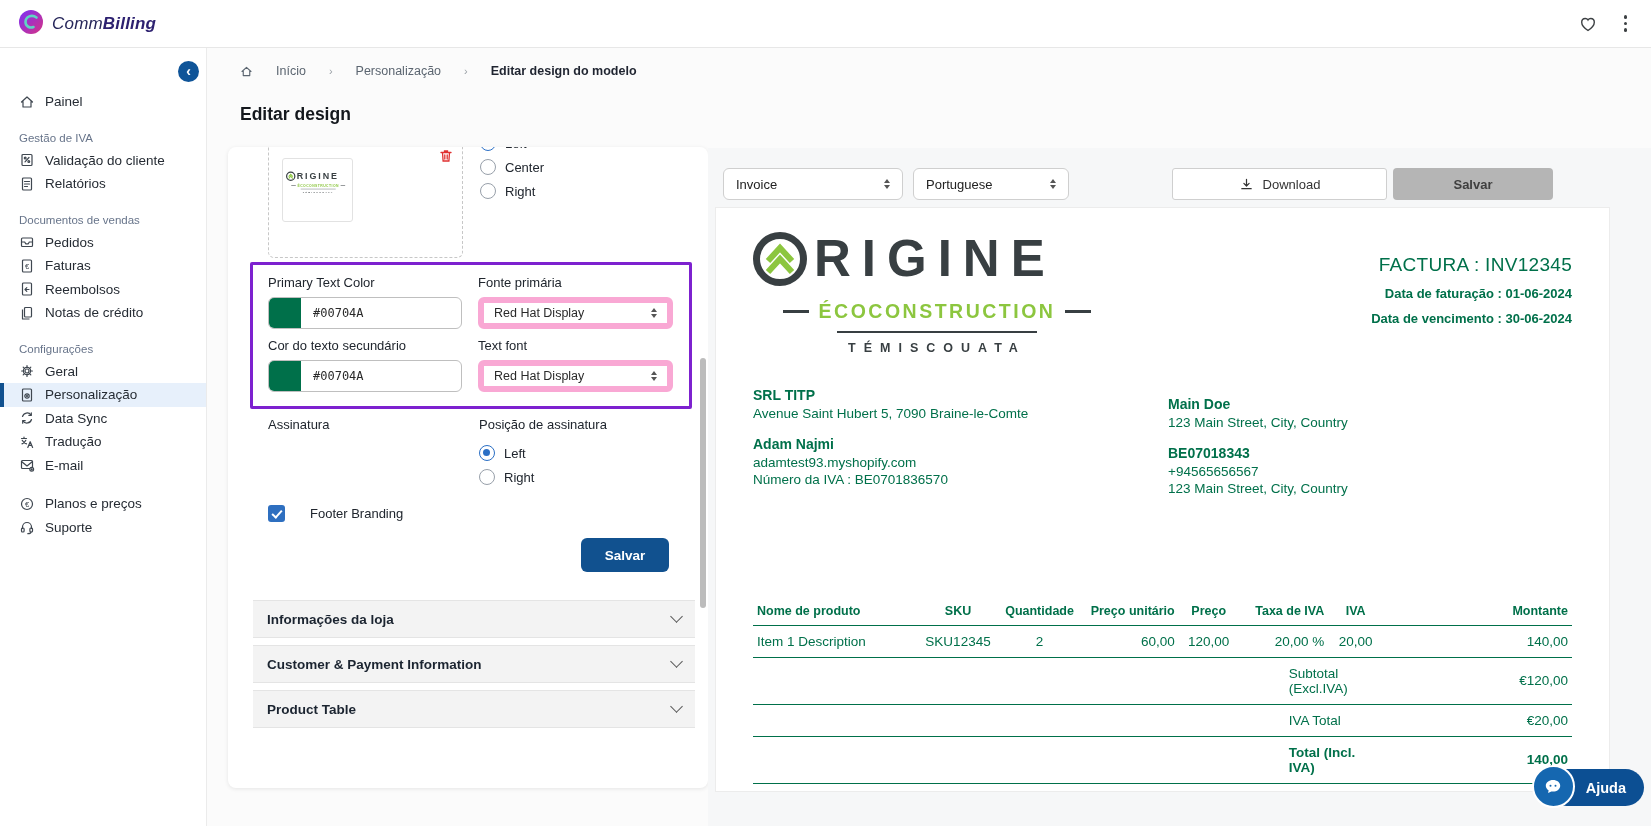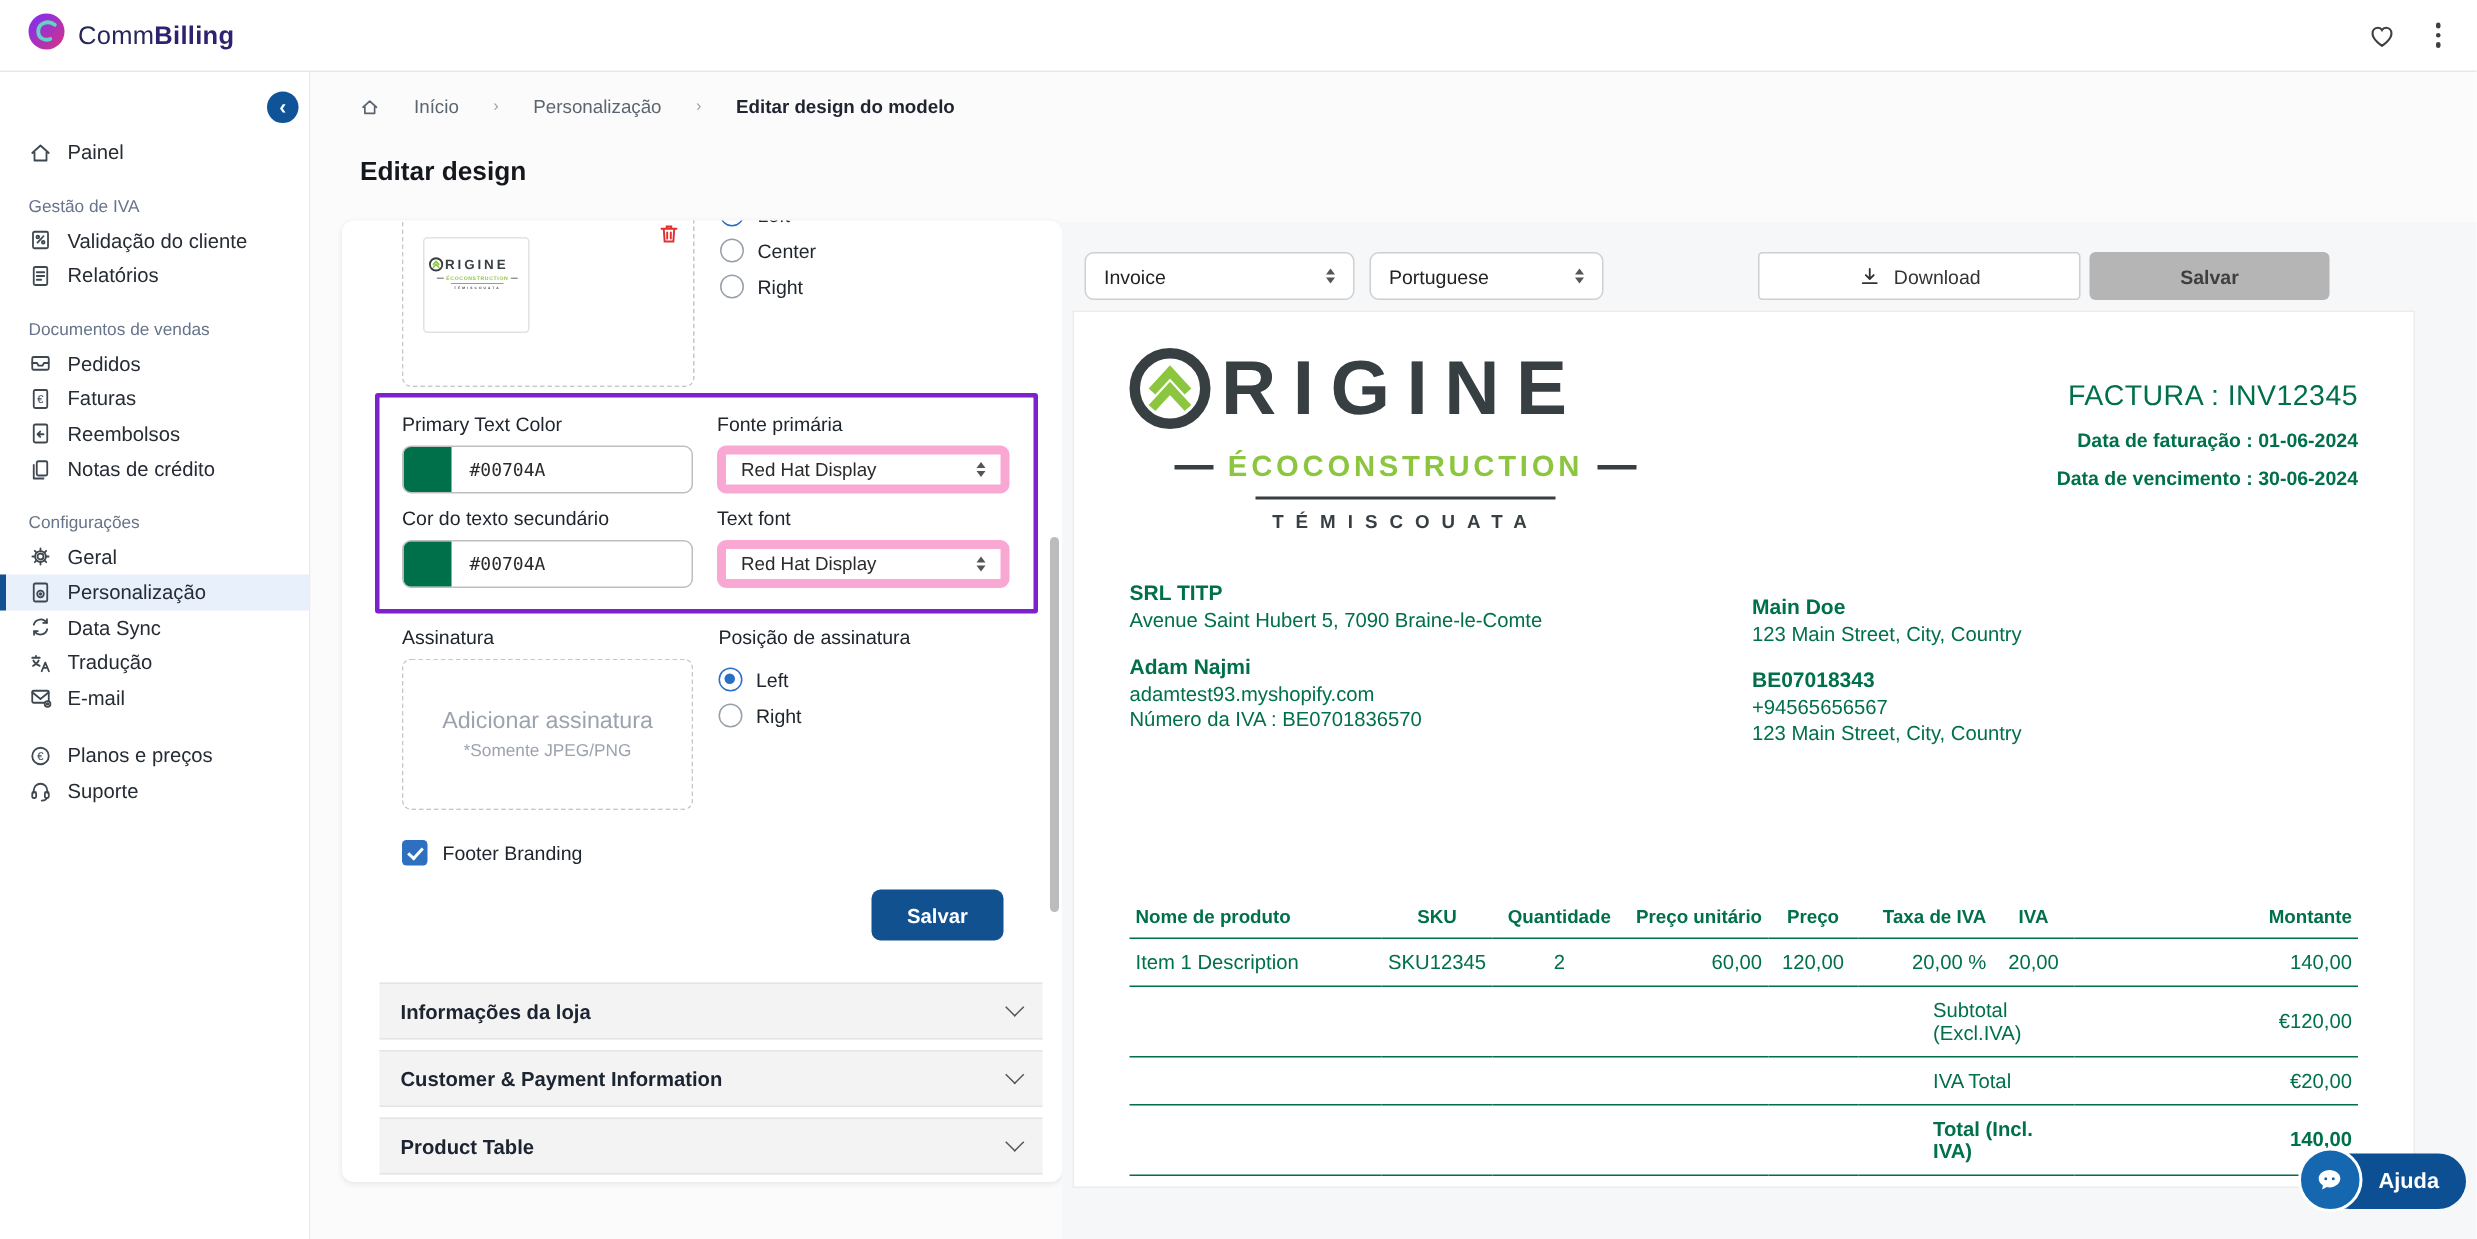--- a/index.html
+++ b/index.html
@@ -1,21 +1,21 @@
 <!DOCTYPE html>
 <html><head>
 <meta charset="utf-8">
 <style>
   * { box-sizing: border-box; margin:0; padding:0; }
   html,body { width:1651px; height:826px; overflow:hidden; background:#fff;
     font-family:"Liberation Sans","DejaVu Sans",sans-serif; color:#222; }
 
   
   .topbar { position:absolute; left:0; top:0; width:1651px; height:48px; background:#fff;
-    border-bottom:1px solid #e7e7e7; display:flex; align-items:center; padding:0 18px; z-index:5; }
+    border-bottom:1px solid #e7e7e7; display:flex; align-items:center; padding:0 18px; z-index:5;font-style:italic; }
   .brand { display:flex; align-items:center; gap:8px; }
   .brand-text { font-size:17px; letter-spacing:.2px; }
   .brand-text .b1 { color:#26265a; font-weight:400; }
   .brand-text .b2 { color:#2d2170; font-weight:800; }
   .topbar-right { margin-left:auto; display:flex; align-items:center; gap:26px; padding-right:6px; }
   .icon-btn { background:none; border:none; cursor:pointer; display:flex; align-items:center; }
   .dots { display:flex; flex-direction:column; gap:3px; }
   .dots i { width:3.5px; height:3.5px; border-radius:50%; background:#3c4043; }
 
   
@@ -77,21 +77,21 @@
   .updown .dn { width:0; height:0; border-left:3.5px solid transparent; border-right:3.5px solid transparent;
     border-top:4.5px solid #555; }
 
   .sig-grid { margin-top:8px; margin-left:12px; display:grid; grid-template-columns:194px 1fr; column-gap:17px; }
   .sig-box { height:101px; border:1.5px dashed #c7c7c7; border-radius:6px; display:flex; flex-direction:column;
     align-items:center; justify-content:center; cursor:pointer; }
   .sig-box .ph { font-size:15.5px; color:#9ca3af; }
   .sig-box .hint { font-size:11.5px; color:#9ca3af; margin-top:5px; }
   .sig-radios { display:flex; flex-direction:column; gap:8px; padding-top:6px; }
 
-  .footer-brand { margin-top:20px; margin-left:12px; display:flex; align-items:center; gap:10px;
+  .footer-brand { margin-top:20px; margin-left:12px; display:flex; align-items:center; gap:25px;
     font-size:13px; color:#20262e; cursor:pointer; }
   .cb { width:17px; height:17px; background:#2e6fc0; border-radius:3px; position:relative; flex:0 0 17px; }
   .cb::after { content:""; position:absolute; left:5.5px; top:2.5px; width:4px; height:8px;
     border:solid #fff; border-width:0 2px 2px 0; transform:rotate(42deg); }
 
   .save-row { margin-top:16px; text-align:right; padding-right:23px; }
   .btn-navy { background:#11518f; color:#fff; border:none; border-radius:6px; width:88px; height:34px;
     font-size:13.5px; font-weight:700; cursor:pointer; font-family:inherit; }
 
   .accordions { margin:28px -3px 0 -3px; }
@@ -401,24 +401,20 @@
                 <span class="up"></span>
                 <span class="dn"></span>
               </span>
           </div>
         </div>
       </div>
 
       <div class="sig-grid">
         <div>
           <div class="field-label">Assinatura</div>
-          <div class="sig-box">
-            <span class="ph">Adicionar assinatura</span>
-            <span class="hint">*Somente JPEG/PNG</span>
-          </div>
         </div>
         <div>
           <div class="field-label">Posição de assinatura</div>
           <div class="sig-radios">
             <label class="radio-row">
                 <span class="radio sel"></span>
                 <span>Left</span>
               </label>
             <label class="radio-row">
                 <span class="radio"></span>

